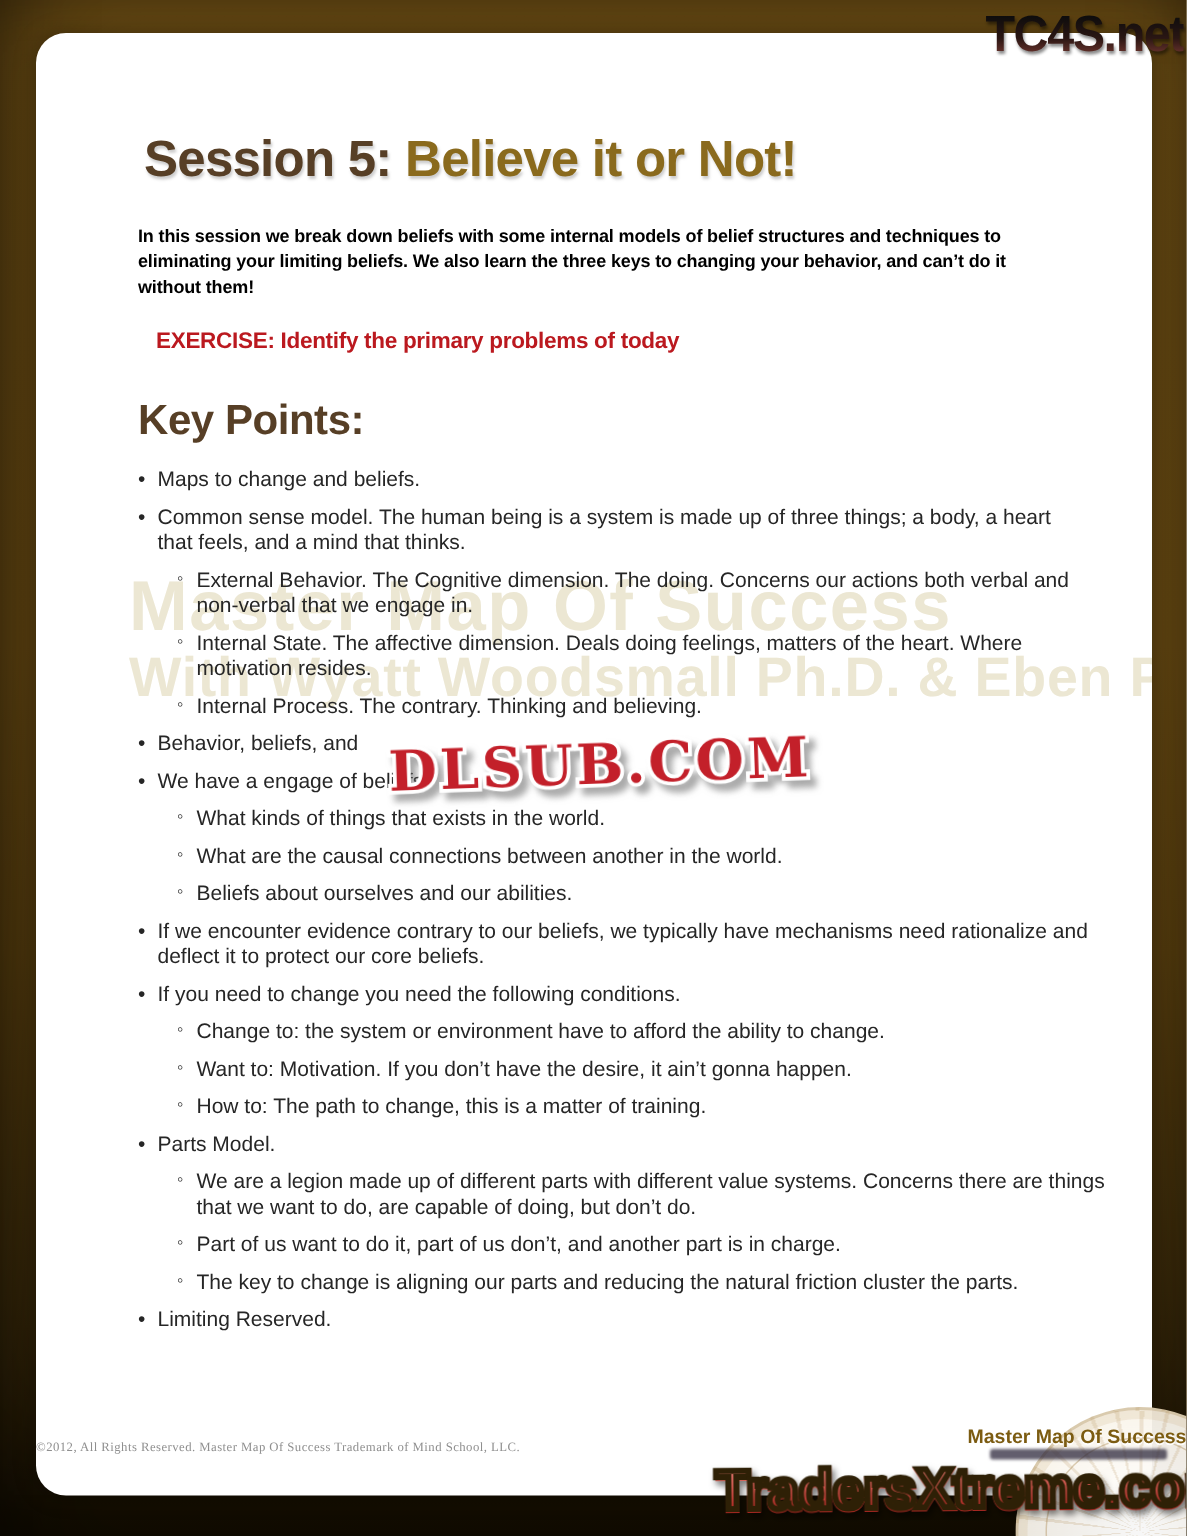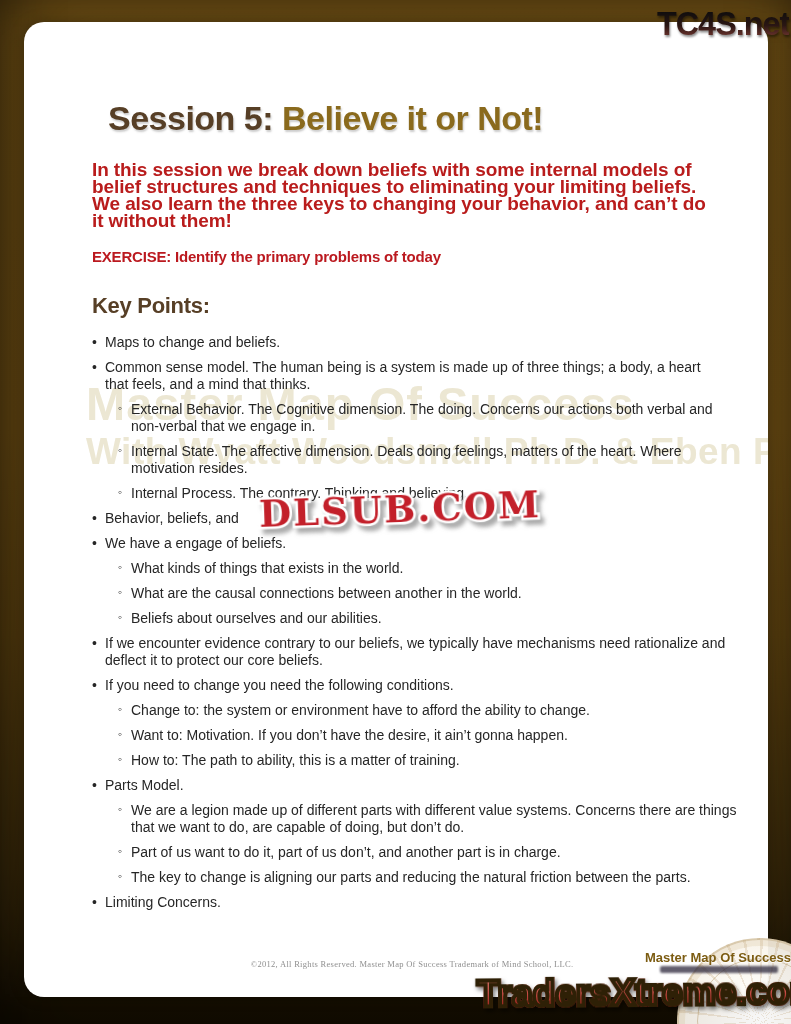--- a/index.html
+++ b/index.html
@@ -29,58 +29,58 @@
   .wm-center{
     position:absolute;left:62px;top:358px;z-index:1;
     color:#ece7d3;font-weight:bold;white-space:nowrap;line-height:1;
     user-select:none;
   }
   .wm-center .wm-l1{font-size:47px;letter-spacing:1px;display:block;}
   .wm-center .wm-l2{font-size:37px;letter-spacing:0.5px;display:block;margin-top:6px;}
 
   
   .title{
-    margin:16px;font-size:34px;font-weight:bold;letter-spacing:-0.5px;
+    margin:4px;font-size:34px;font-weight:bold;letter-spacing:-0.5px;
     text-shadow:1px 2px 2px rgba(110,110,110,.35);
     line-height:1.1;
   }
   .t-brown{color:#573f26;}
   .t-gold{color:#8a6a1d;}
 
   .intro{
     margin:24px 0 0 0;width:614px;
-    font-size:19px;line-height:17px;font-weight:bold;color:#b91c1c;
+    font-size:12px;line-height:17px;font-weight:bold;color:#000000;
     letter-spacing:-0.1px;
   }
   .exercise{
-    margin:19px 0 0 0;font-size:15px;font-weight:bold;color:#bb191f;
+    margin:19px 0 0 12px;font-size:15px;font-weight:bold;color:#bb191f;
     letter-spacing:-0.2px;
   }
   .keypoints{
-    margin:28px 0 0 0;font-size:22px;font-weight:bold;color:#573f26;
+    margin:28px 0 0 0;font-size:28px;font-weight:bold;color:#573f26;
     letter-spacing:-0.3px;
   }
 
   
   .bullets{list-style:none;margin:15px 0 0 0;padding:0;width:652px;}
   .bullets li{
     display:flex;align-items:flex-start;
     font-size:14px;line-height:17px;color:#262626;margin-top:8px;
   }
   .bullets li.l2{margin-left:26px;}
   .bullets .marker{flex:0 0 auto;width:13px;text-align:left;color:#262626;}
   .bullets li.l1 > .marker{font-size:14px;}
   .bullets li.l2 > .marker{font-size:12px;transform:translateY(-1px);}
   .bullets .btxt{flex:1 1 auto;max-width:622px;}
 
   
   .footer{
     position:absolute;left:0;right:0;bottom:28px;z-index:2;
-    text-align:center;font-family:"Liberation Serif",serif;
-    font-size:8.5px;color:#8f8f8f;letter-spacing:0.3px;padding-left:32px;
+    text-align:left;font-family:"Liberation Serif",serif;
+    font-size:8.5px;color:#8f8f8f;letter-spacing:0.3px;
   }
 
   
   .tc4s{
     position:absolute;top:4px;right:2px;z-index:9;
     font-size:34px;font-weight:bold;letter-spacing:-1px;
     transform:scaleX(0.95);transform-origin:right top;
     background:linear-gradient(180deg,#0c0c0c 15%,#2a1613 55%,#6e352e 85%,#8a463c 100%);
     -webkit-background-clip:text;background-clip:text;color:transparent;
     filter:drop-shadow(1px 2px 1px rgba(0,0,0,.45));
@@ -209,41 +209,41 @@
           <li class="b l2">
             <span class="marker">◦</span>
             <span class="btxt">Change to: the system or environment have to afford the ability to change.</span>
           </li>
           <li class="b l2">
             <span class="marker">◦</span>
             <span class="btxt">Want to: Motivation. If you don’t have the desire, it ain’t gonna happen.</span>
           </li>
           <li class="b l2">
             <span class="marker">◦</span>
-            <span class="btxt">How to: The path to ability, this is a matter of training.</span>
+            <span class="btxt">How to: The path to change, this is a matter of training.</span>
           </li>
           <li class="b l1">
             <span class="marker">•</span>
             <span class="btxt">Parts Model.</span>
           </li>
           <li class="b l2">
             <span class="marker">◦</span>
             <span class="btxt">We are a legion made up of different parts with different value systems. Concerns there are things that we want to do, are capable of doing, but don’t do.</span>
           </li>
           <li class="b l2">
             <span class="marker">◦</span>
             <span class="btxt">Part of us want to do it, part of us don’t, and another part is in charge.</span>
           </li>
           <li class="b l2">
             <span class="marker">◦</span>
-            <span class="btxt">The key to change is aligning our parts and reducing the natural friction between the parts.</span>
-          </li>
-          <li class="b l1">
-            <span class="marker">•</span>
-            <span class="btxt">Limiting Concerns.</span>
+            <span class="btxt">The key to change is aligning our parts and reducing the natural friction cluster the parts.</span>
+          </li>
+          <li class="b l1">
+            <span class="marker">•</span>
+            <span class="btxt">Limiting Reserved.</span>
           </li>
         </ul>
 
     </div>
 
     <div class="footer">©2012, All Rights Reserved. Master Map Of Success Trademark of Mind School, LLC.</div>
 
   </div>
 
   <div class="tc4s">TC4S.net</div>

